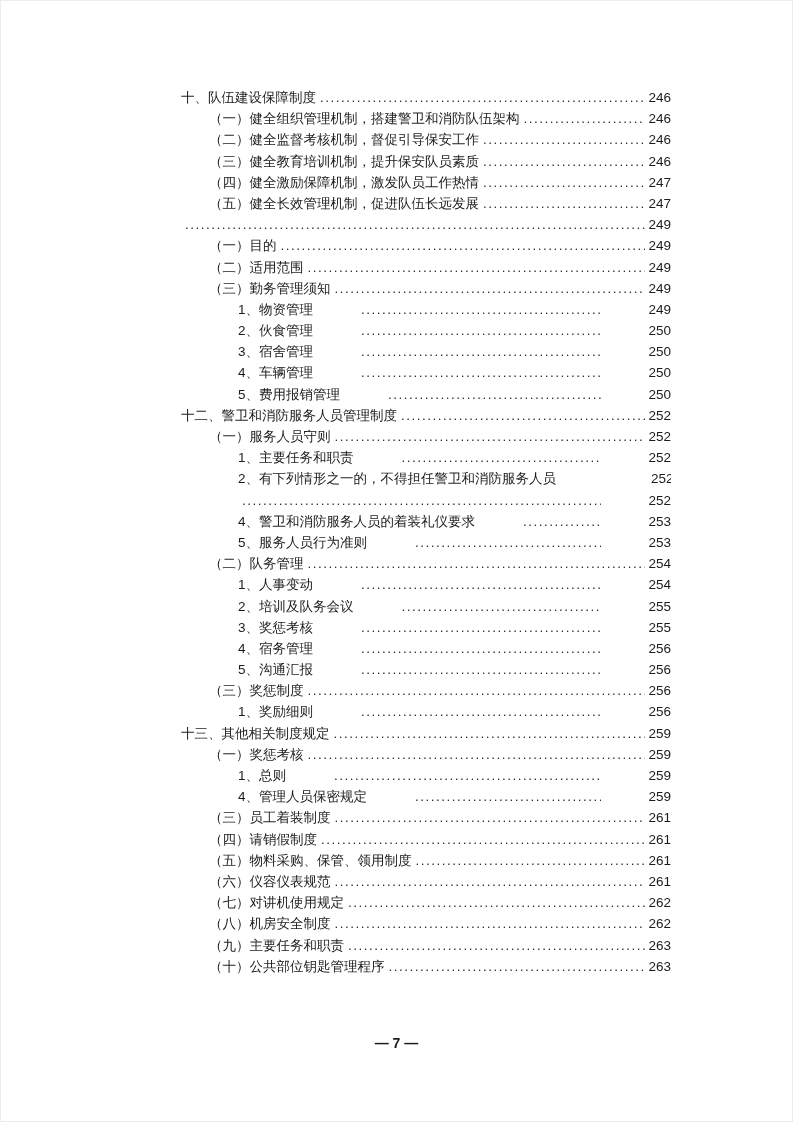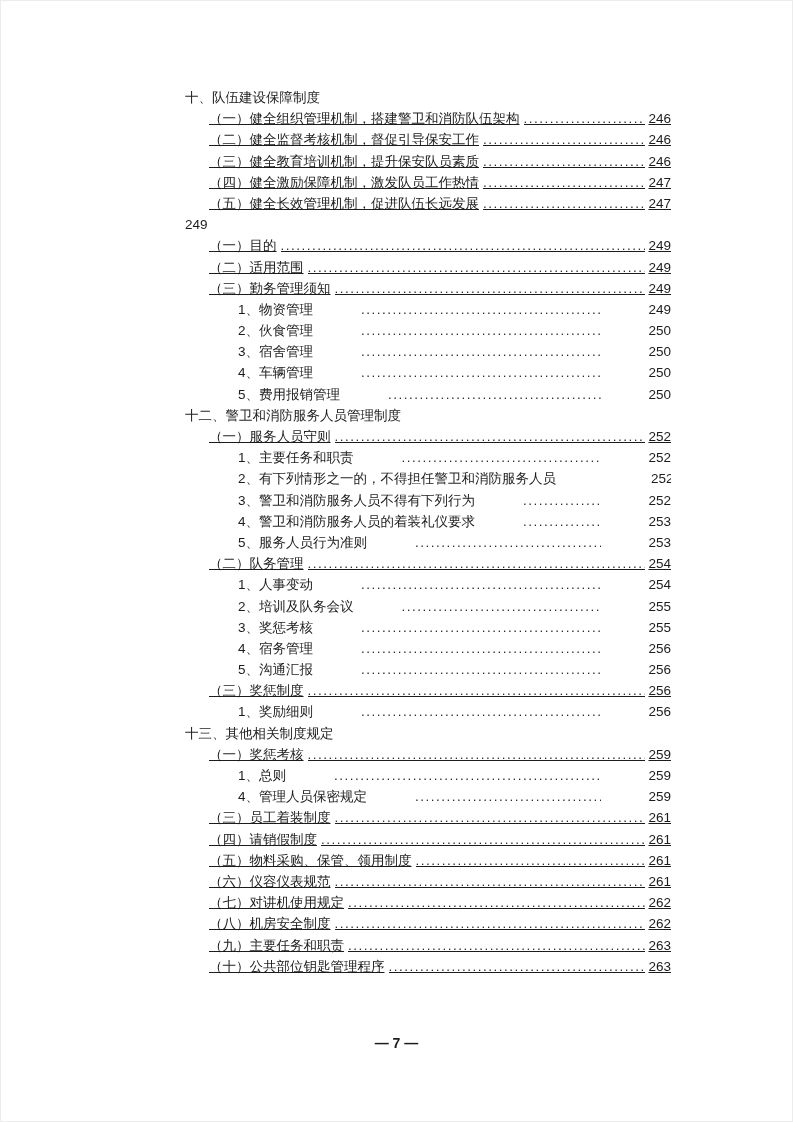--- a/index.html
+++ b/index.html
@@ -21,22 +21,22 @@
     width: 490px;
   }
   .row {
     display: flex;
     align-items: baseline;
     height: 21.2px;
     line-height: 21.2px;
     font-size: 13.5px;
     overflow: hidden;
   }
-  .lvl1 { padding-left: 0; flex-direction: column; }
-  .lvl2 { padding-left: 28px; text-decoration: underline; }
+  .lvl1 { padding-left: 0; }
+  .lvl2 { padding-left: 28px; }
   .lvl3 { padding-left: 57px; gap: 44px; }
   .label { white-space: nowrap; flex: 0 0 auto; }
   .dots {
     flex: 1 1 auto;
     overflow: hidden;
     white-space: nowrap;
     letter-spacing: 1.5px;
     color: #2b2b2b;
     margin: 0 3px 0 4px;
   }
@@ -148,21 +148,20 @@
         <span class="label">1、主要任务和职责</span>
         <span class="dots"></span>
         <span class="pagenum">252</span>
       </div>
       <div class="row lvl3">
         <span class="label">2、有下列情形之一的，不得担任警卫和消防服务人员</span>
         <span class="dots"></span>
         <span class="pagenum">252</span>
       </div>
       <div class="row lvl3">
-        <span class="label">3、警卫和消防服务人员不得有下列行为</span>
         <span class="dots"></span>
         <span class="pagenum">252</span>
       </div>
       <div class="row lvl3">
         <span class="label">4、警卫和消防服务人员的着装礼仪要求</span>
         <span class="dots"></span>
         <span class="pagenum">253</span>
       </div>
       <div class="row lvl3">
         <span class="label">5、服务人员行为准则</span>

